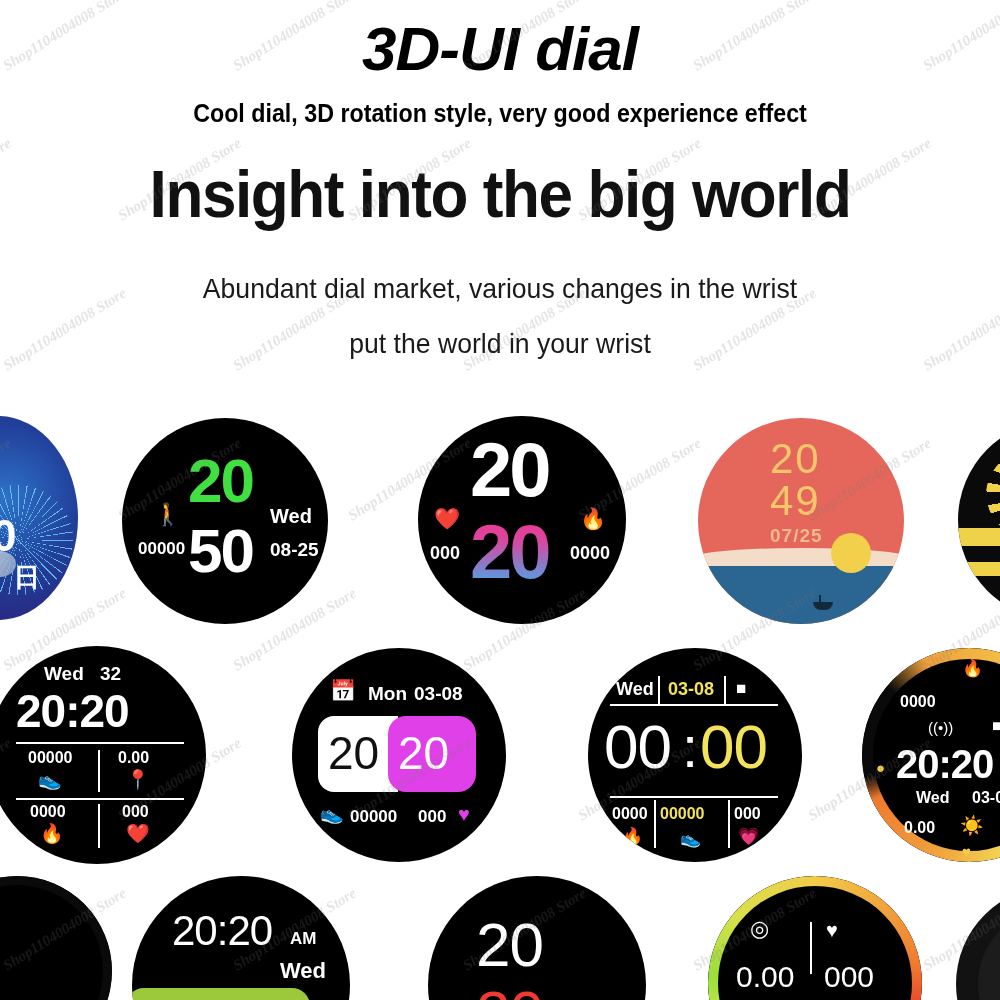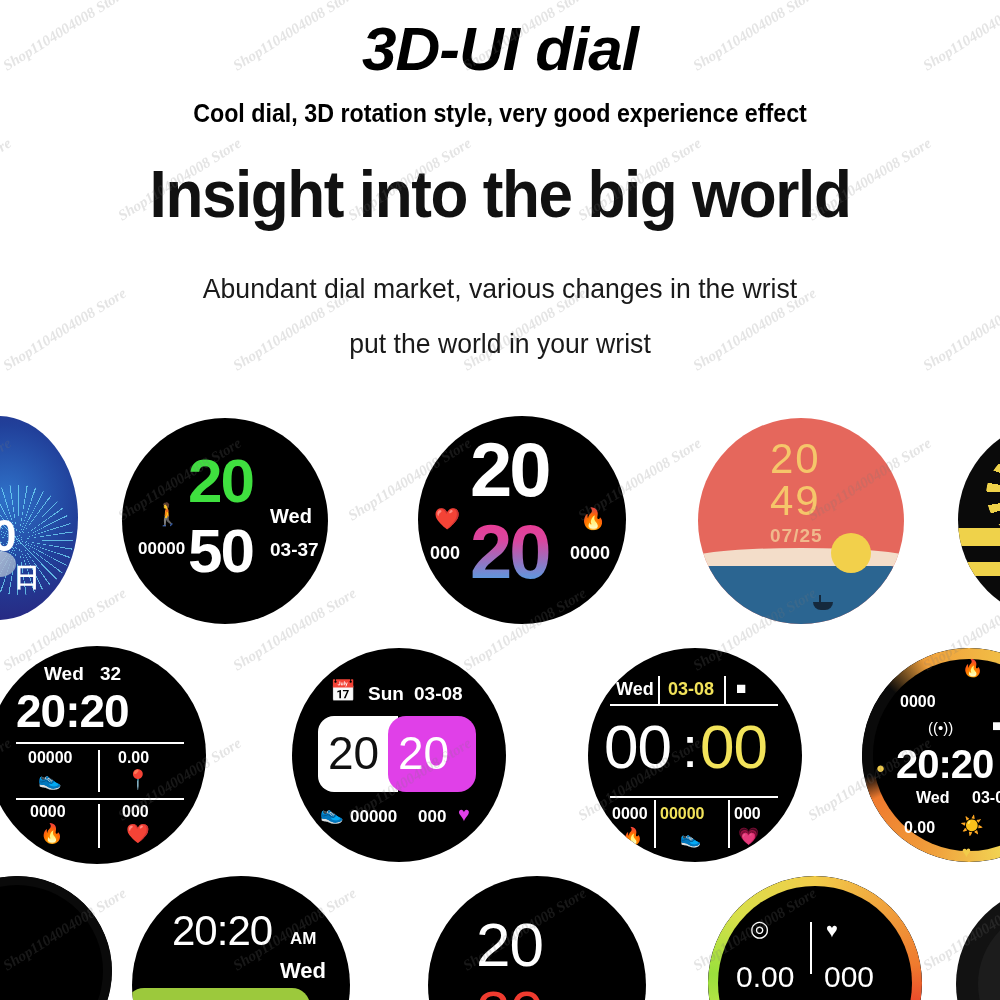--- a/index.html
+++ b/index.html
@@ -131,21 +131,21 @@
     <div class="txt" style="left:96px;top:148px;font-size:26px;font-weight:700;">日</div>
     <div class="txt" style="left:74px;top:98px;font-size:44px;font-weight:700;">0</div>
   </div>
 
   <div class="dial" style="left:122px;top:10px;width:206px;height:206px;">
     <div class="txt" style="left:32px;top:86px;font-size:22px;color:#e8483c;">🚶</div>
     <div class="txt" style="left:16px;top:122px;font-size:17px;font-weight:700;">00000</div>
     <div class="txt" style="left:66px;top:32px;font-size:62px;font-weight:800;color:#3fe03f;letter-spacing:-2px;">20</div>
     <div class="txt" style="left:66px;top:102px;font-size:62px;font-weight:800;color:#fff;letter-spacing:-2px;">50</div>
     <div class="txt" style="left:148px;top:88px;font-size:20px;font-weight:700;">Wed</div>
-    <div class="txt" style="left:148px;top:122px;font-size:19px;font-weight:700;">03-37</div>
+    <div class="txt" style="left:148px;top:122px;font-size:19px;font-weight:700;">08-25</div>
   </div>
 
   <div class="dial" style="left:418px;top:8px;width:208px;height:208px;">
     <div class="txt" style="left:16px;top:92px;font-size:21px;">❤️</div>
     <div class="txt" style="left:12px;top:128px;font-size:18px;font-weight:700;">000</div>
     <div class="txt" style="left:162px;top:92px;font-size:21px;">🔥</div>
     <div class="txt" style="left:152px;top:128px;font-size:18px;font-weight:700;">0000</div>
     <div class="txt" style="left:52px;top:16px;font-size:76px;font-weight:800;letter-spacing:-3px;">20</div>
     <div class="txt" style="left:52px;top:98px;font-size:76px;font-weight:800;letter-spacing:-3px;
                 background:linear-gradient(180deg,#f0368f 0%,#d9479f 35%,#3ab0f0 100%);
@@ -182,21 +182,21 @@
     <div class="txt" style="left:130px;top:104px;font-size:16px;font-weight:600;">0.00</div>
     <div class="txt" style="left:138px;top:124px;font-size:19px;">📍</div>
     <div class="txt" style="left:42px;top:158px;font-size:16px;font-weight:600;">0000</div>
     <div class="txt" style="left:52px;top:178px;font-size:19px;">🔥</div>
     <div class="txt" style="left:134px;top:158px;font-size:16px;font-weight:600;">000</div>
     <div class="txt" style="left:138px;top:178px;font-size:19px;">❤️</div>
   </div>
 
   <div class="dial" style="left:292px;top:240px;width:214px;height:214px;">
     <div class="txt" style="left:38px;top:32px;font-size:21px;color:#e040e8;">📅</div>
-    <div class="txt" style="left:76px;top:36px;font-size:19px;font-weight:600;">Sun</div>
+    <div class="txt" style="left:76px;top:36px;font-size:19px;font-weight:600;">Mon</div>
     <div class="txt" style="left:122px;top:36px;font-size:19px;font-weight:600;">03-08</div>
     <div class="gchip" style="left:26px;top:68px;width:80px;height:76px;background:#fff;border-radius:16px 0 0 16px;"></div>
     <div class="gchip" style="left:96px;top:68px;width:88px;height:76px;background:#e040e8;border-radius:18px;"></div>
     <div class="txt" style="left:36px;top:82px;font-size:46px;font-weight:500;color:#111;">20</div>
     <div class="txt" style="left:106px;top:82px;font-size:46px;font-weight:500;color:#fff;">20</div>
     <div class="txt" style="left:28px;top:156px;font-size:19px;color:#e040e8;">👟</div>
     <div class="txt" style="left:58px;top:160px;font-size:17px;font-weight:600;">00000</div>
     <div class="txt" style="left:126px;top:160px;font-size:17px;font-weight:600;">000</div>
     <div class="txt" style="left:166px;top:156px;font-size:20px;color:#e040e8;">♥</div>
   </div>

